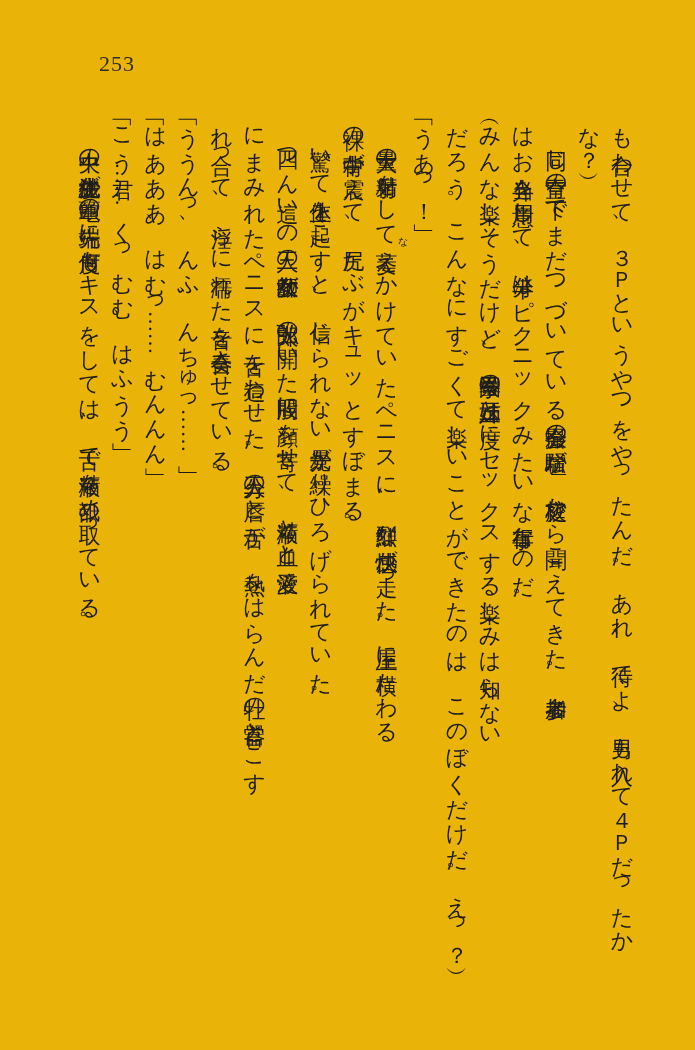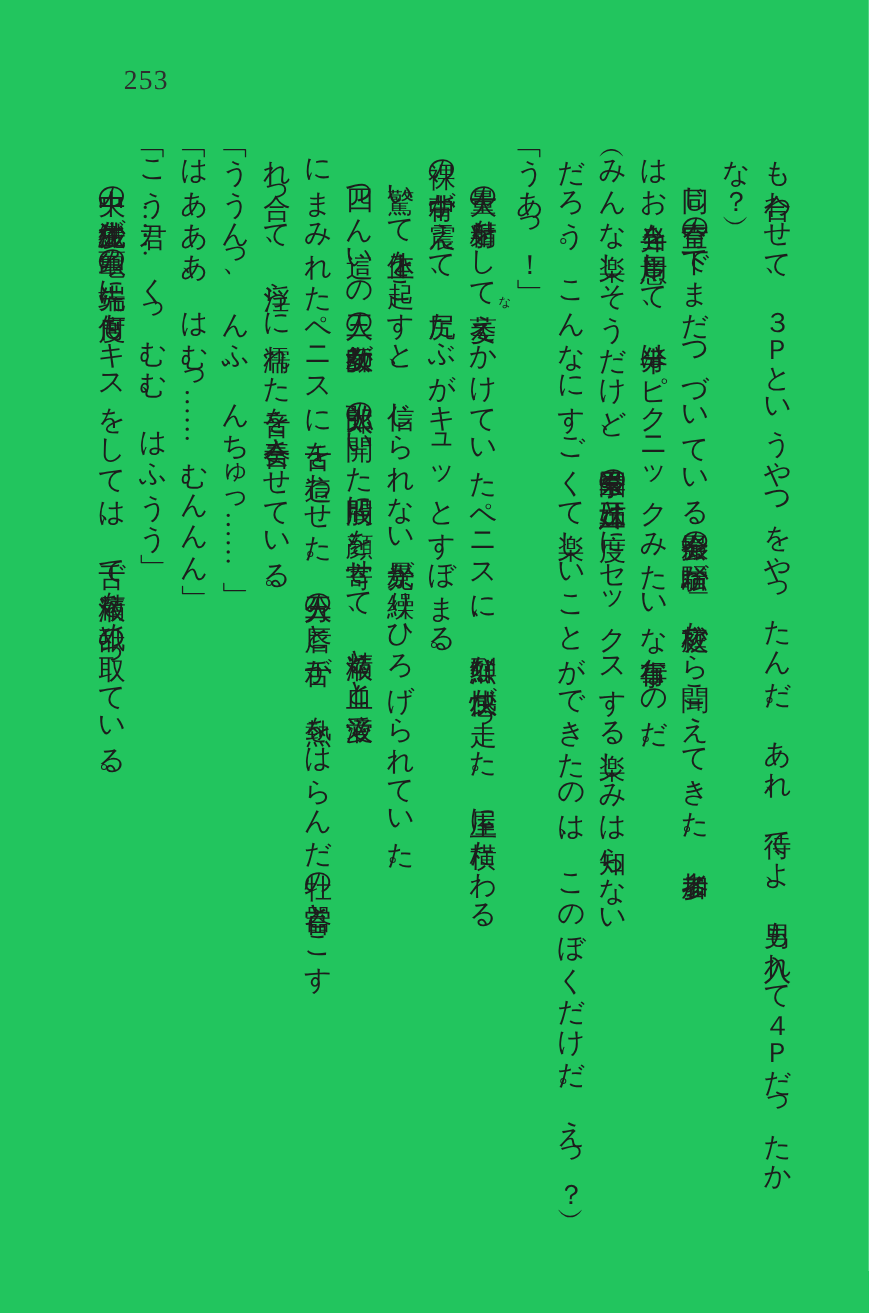--- a/index.html
+++ b/index.html
@@ -7,21 +7,21 @@
     padding: 0;
     width: 695px;
     height: 1050px;
     background: #fcfcfb;
     font-family: "Liberation Serif", "DejaVu Serif", serif;
     overflow: hidden;
   }
   .page {
     position: absolute;
     inset: 0;
-    background: #22c55e;
+    background: #eab308;
   }
   .page-number {
     position: absolute;
     top: 51px;
     left: 99px;
     font-size: 22px;
     color: #2e2e2e;
     letter-spacing: 1px;
     font-family: "Liberation Serif", "DejaVu Serif", serif;
   }

